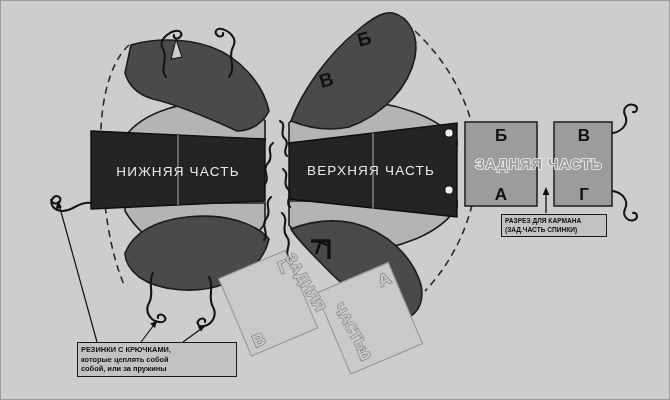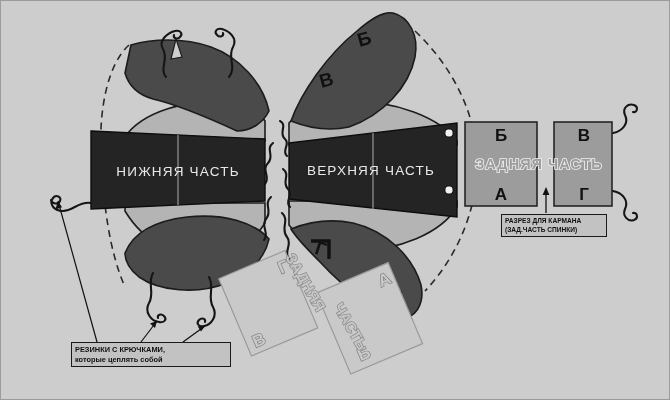--- a/index.html
+++ b/index.html
@@ -6,21 +6,21 @@
   body{width:670px;height:400px;overflow:hidden;
        font-family:"Liberation Sans","DejaVu Sans",sans-serif;}
   #stage{position:relative;width:670px;height:400px;background:#cdcdcd;
          border:1px solid #9b9b9b;box-sizing:border-box;}
   svg{position:absolute;left:0;top:0;}
   .panel-label{font-weight:400;letter-spacing:1.2px;}
   .callout{position:absolute;background:#c2c2c2;border:1px solid #1a1a1a;
            font-size:7.4px;line-height:9.6px;color:#111;padding:2px 3px 2px 3px;
            font-family:"Liberation Sans","DejaVu Sans",sans-serif;font-weight:700;}
   .callout div{white-space:nowrap;}
-  #c-elastics{left:70px;top:341px;width:152px;}
+  #c-elastics{left:76px;top:341px;width:152px;}
   #c-pocket{left:500px;top:213px;width:98px;}
   #c-pocket div{font-size:6.6px;line-height:8.6px;}
 </style>
 </head>
 <body>
 
 <div id="stage">
 
   <svg width="670" height="400" viewBox="0 0 670 400">
 
@@ -146,20 +146,21 @@
       <path d="M140,341 L156,320"></path>
       <path d="M156,320 L149,322.6 L154,327 Z" fill="#111" stroke="none"></path>
       <path d="M182,341 L204,325"></path>
       <path d="M204,325 L196.6,325.2 L200,330.6 Z" fill="#111" stroke="none"></path>
     </g>
   </svg>
 
   <div class="callout" id="c-elastics">
     <div>РЕЗИНКИ С КРЮЧКАМИ,</div>
     <div>которые цеплять  собой</div>
+    <div>собой, или за пружины</div>
   </div>
 
   <div class="callout" id="c-pocket">
     <div>РАЗРЕЗ ДЛЯ КАРМАНА</div>
     <div>(ЗАД.ЧАСТЬ СПИНКИ)</div>
   </div>
 
 </div>
 
 </body></html>

